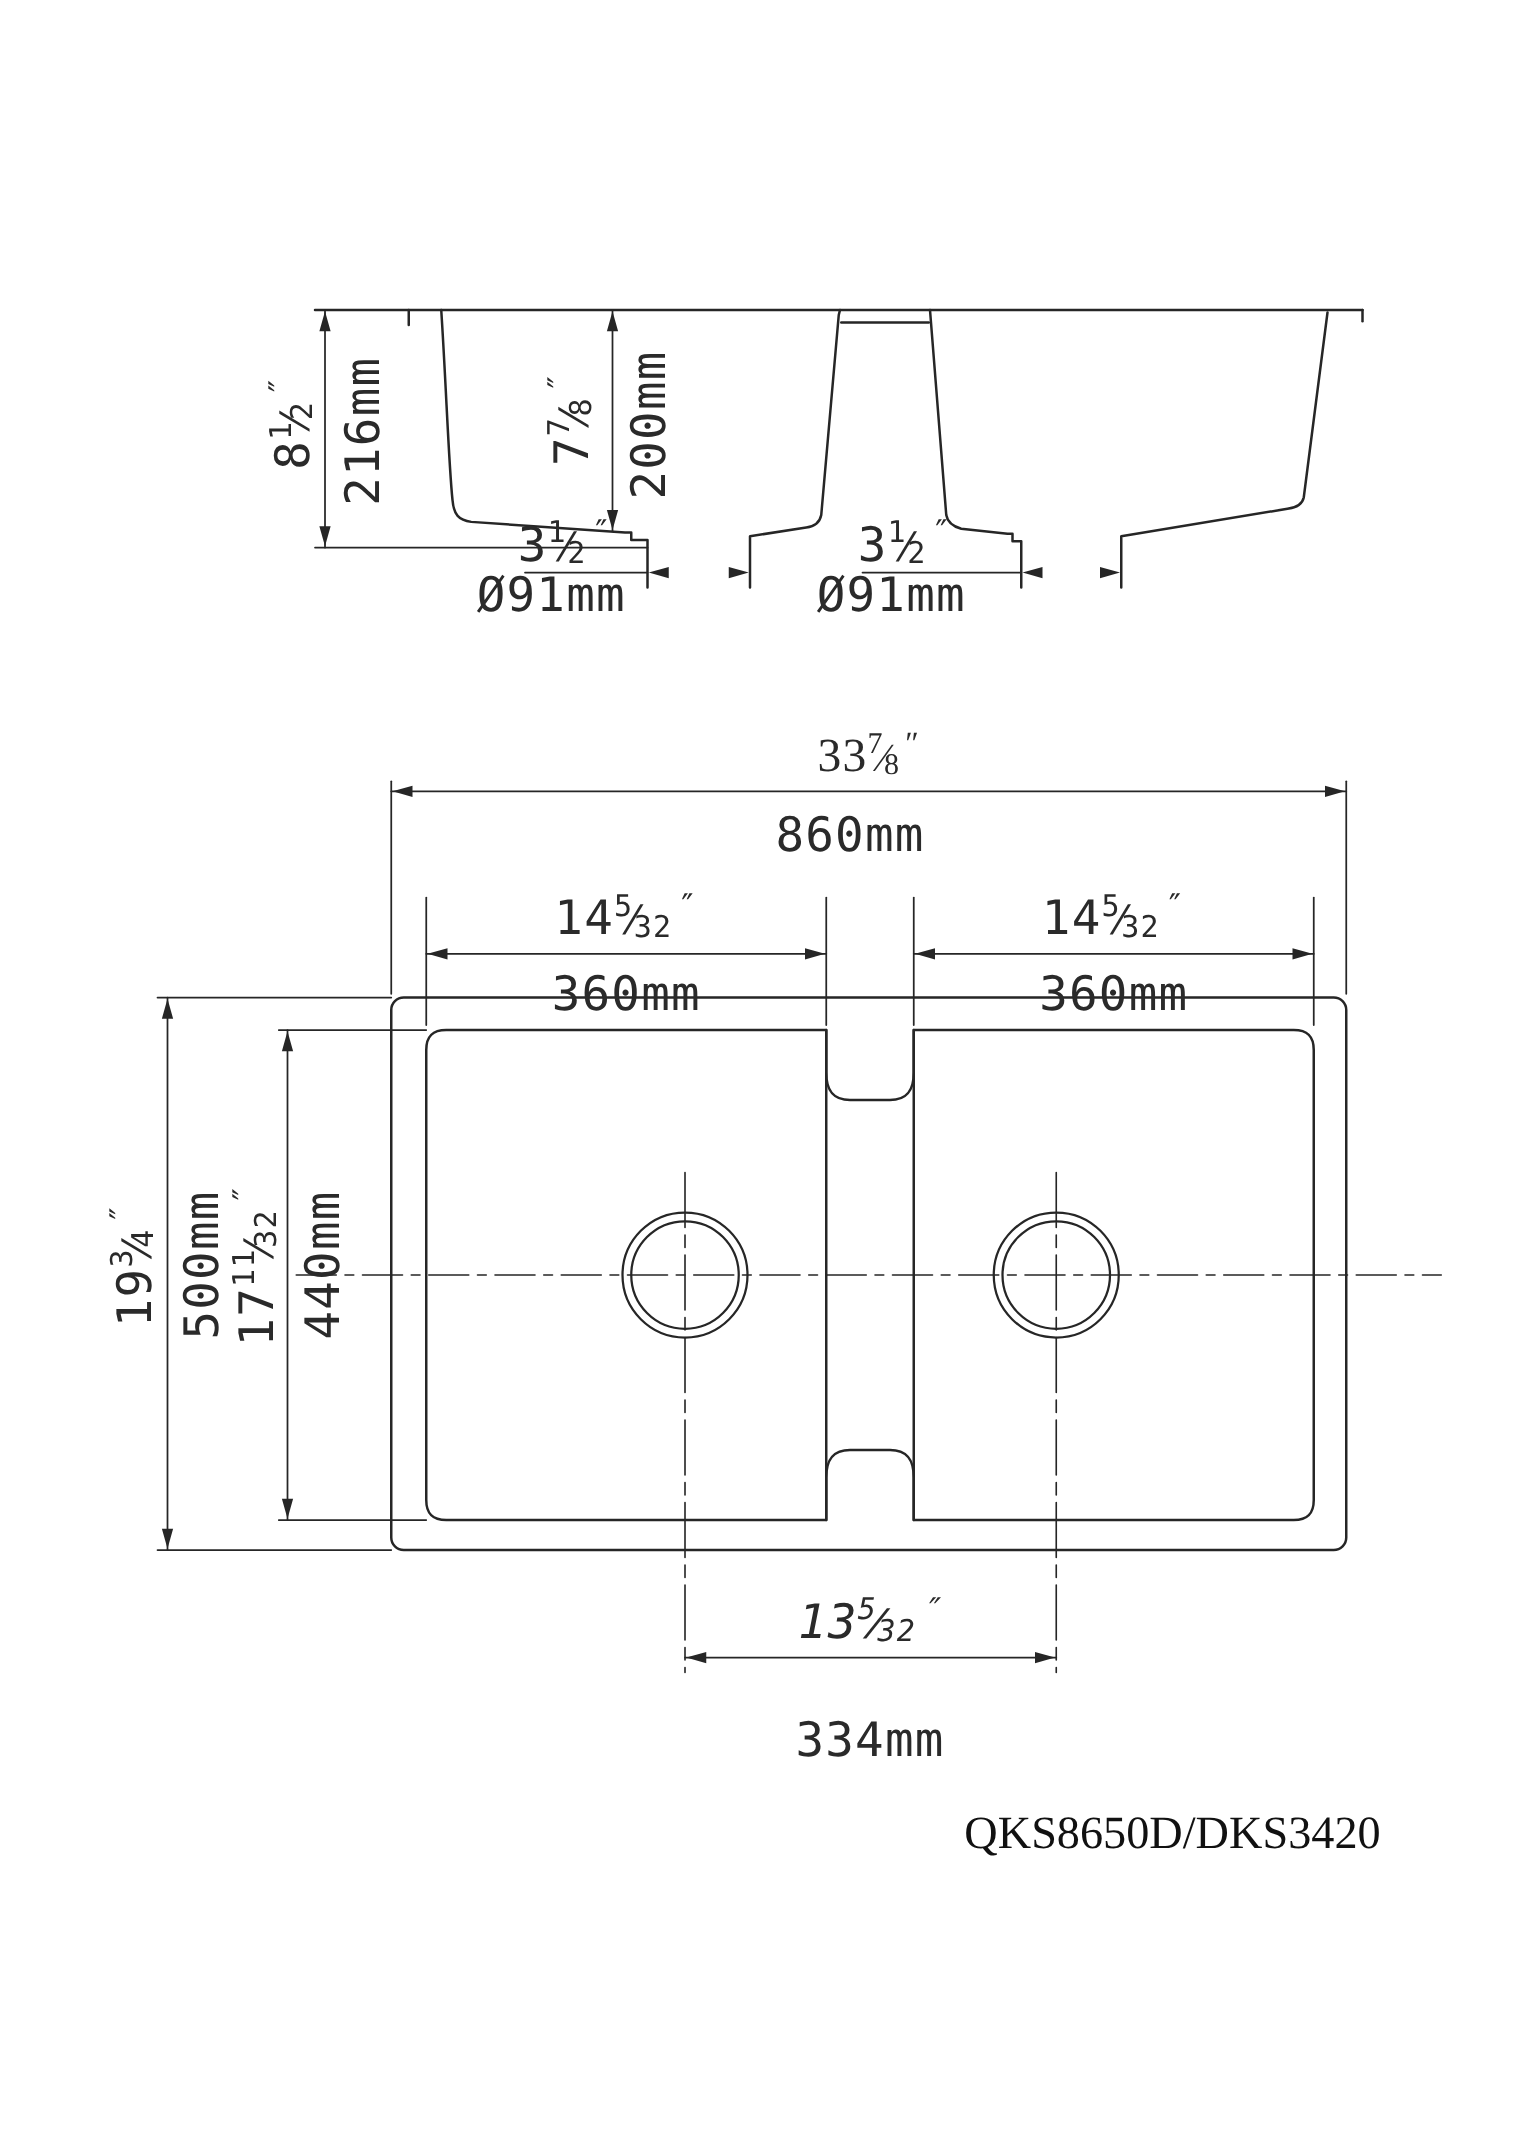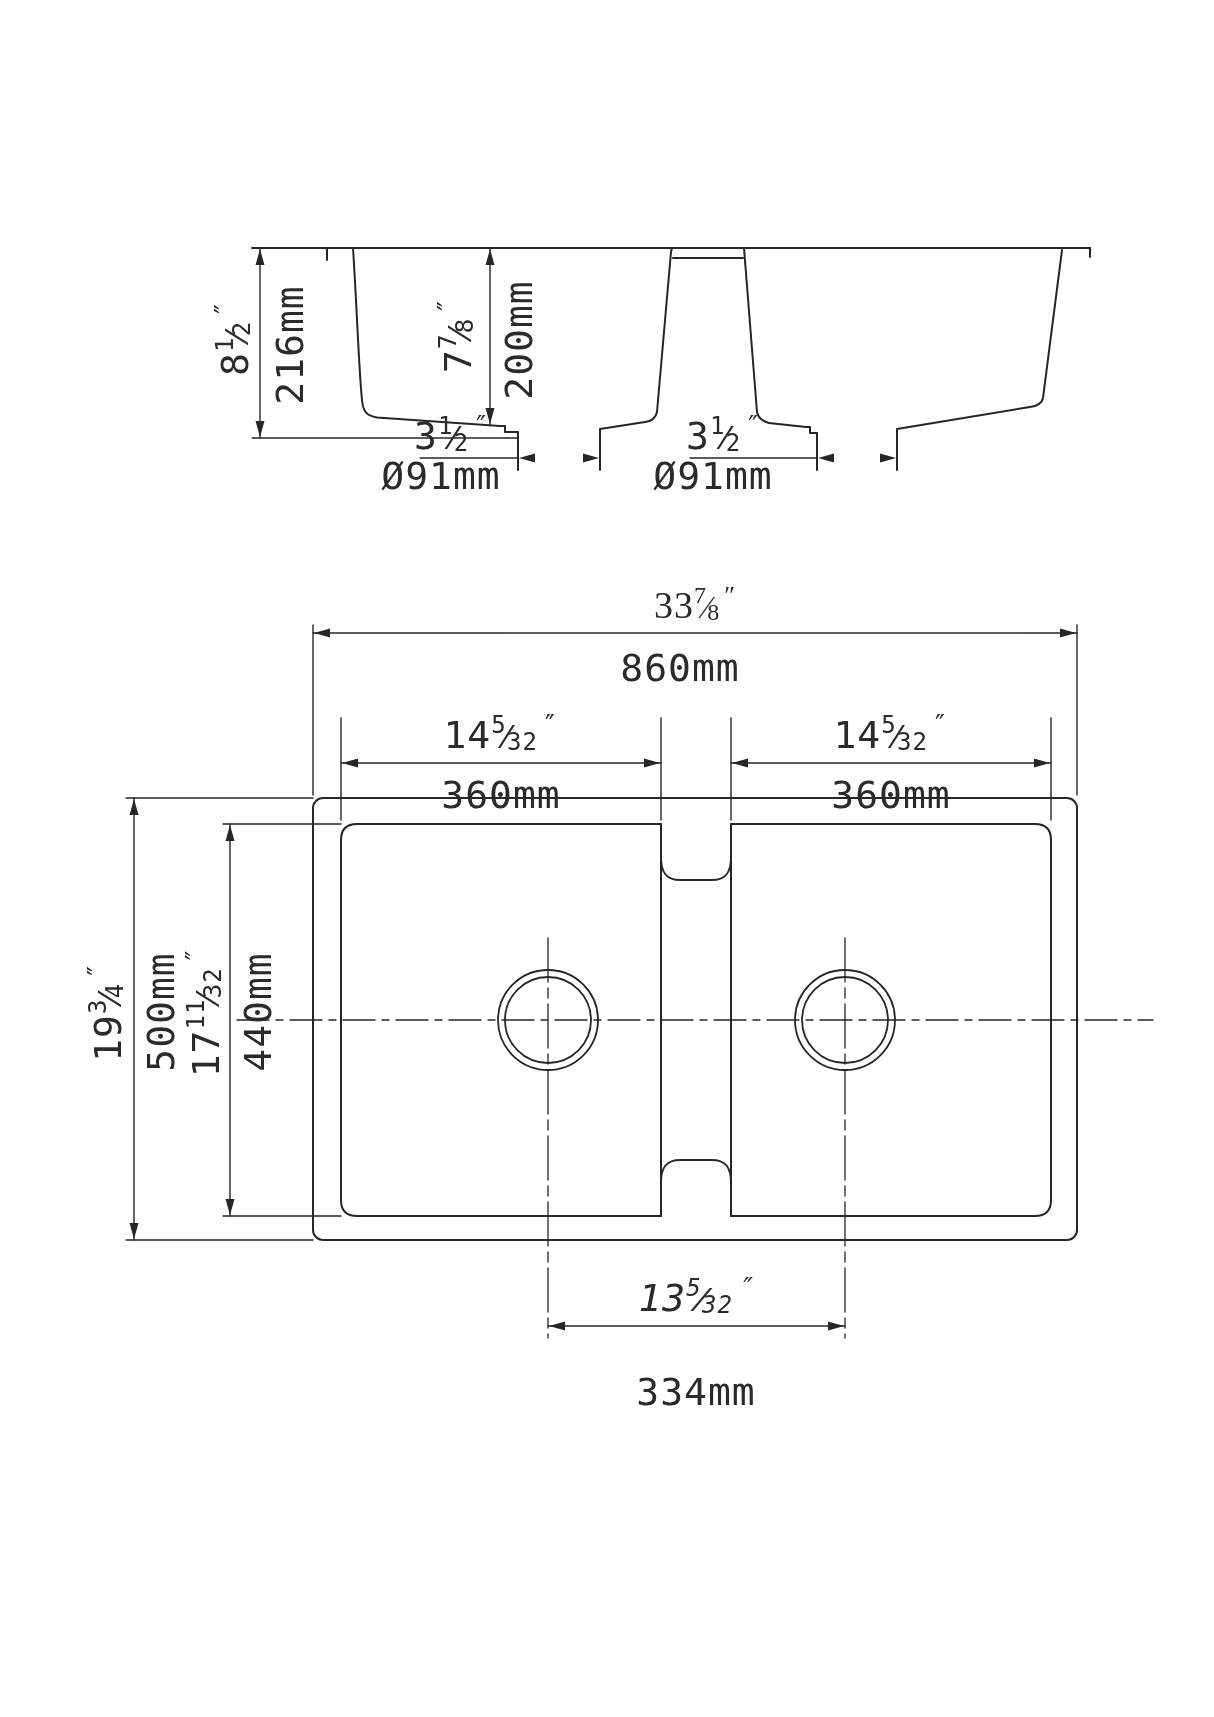--- a/index.html
+++ b/index.html
@@ -202,14 +202,17 @@
     <span>440mm</span>
   </div>
 
   <div class="dim-label" style="left:696px;top:1296px;font-style:italic;">
     <span>13</span><span class="fnum">5</span><span class="fslash">⁄</span><span class="fden">32</span><span class="imark">″</span>
   </div>
   <div class="dim-label" style="left:696px;top:1392px;">
     <span>334mm</span>
   </div>
 
+  <div class="model-label" style="left:938px;top:1467px;">
+    <span>QKS8650D/DKS3420</span>
+  </div>
 
 </div>
 
 </body></html>

